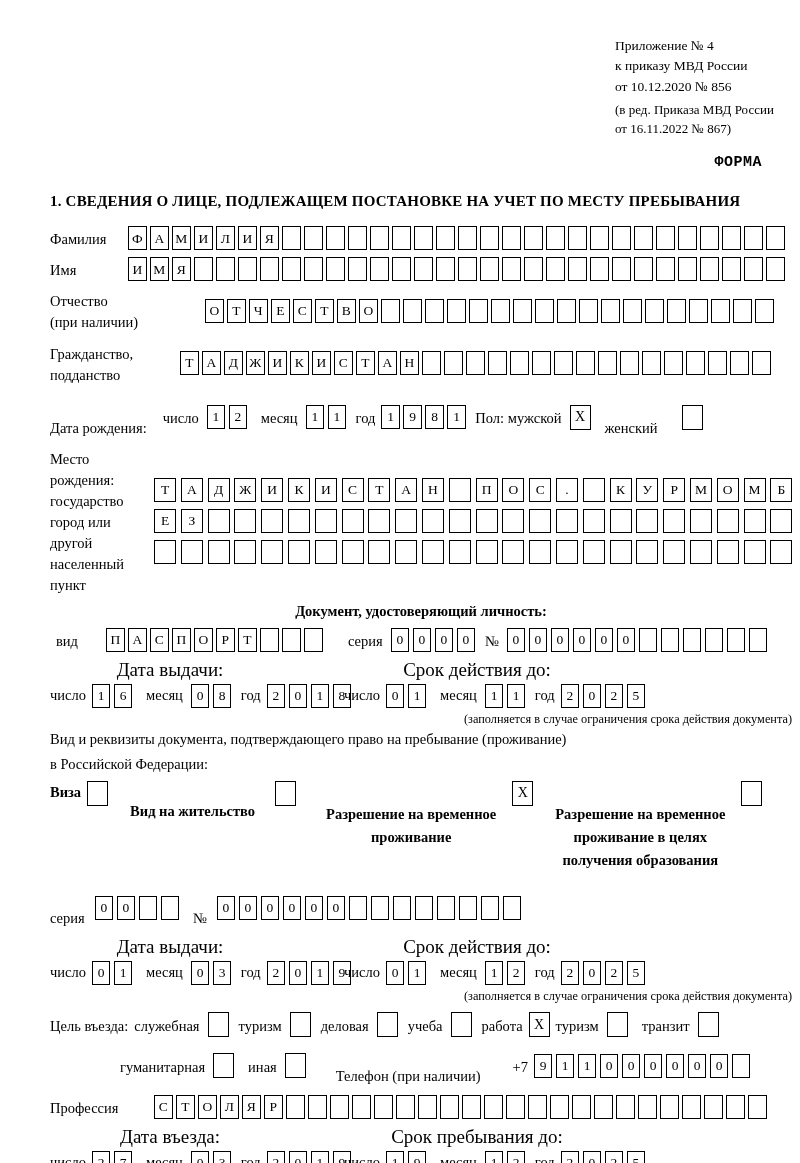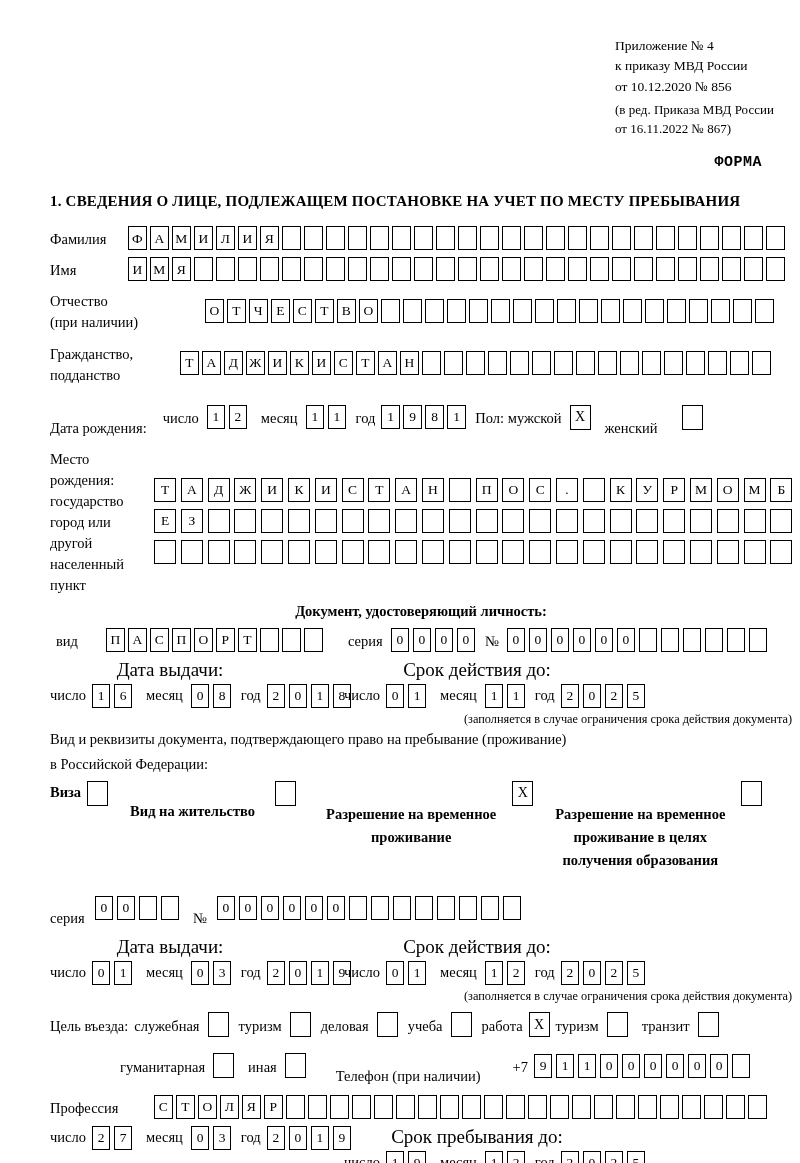--- a/index.html
+++ b/index.html
@@ -576,20 +576,21 @@
         <span class="cell"></span>
         <span class="cell"></span>
         <span class="cell"></span>
         <span class="cell"></span>
         <span class="cell"></span>
       </div>
   </div>
 
   <div class="dp" style="margin-top:6px;">
     <div class="dp-left">
+      <div class="dp-head">Дата въезда:</div>
       <div class="dp-row">
         <span class="sub mr6">число</span>
         <span class="cells">
             <span class="cell">2</span>
             <span class="cell">7</span>
           </span>
         <span class="sub mr8 gap10">месяц</span>
         <span class="cells">
             <span class="cell">0</span>
             <span class="cell">3</span>

